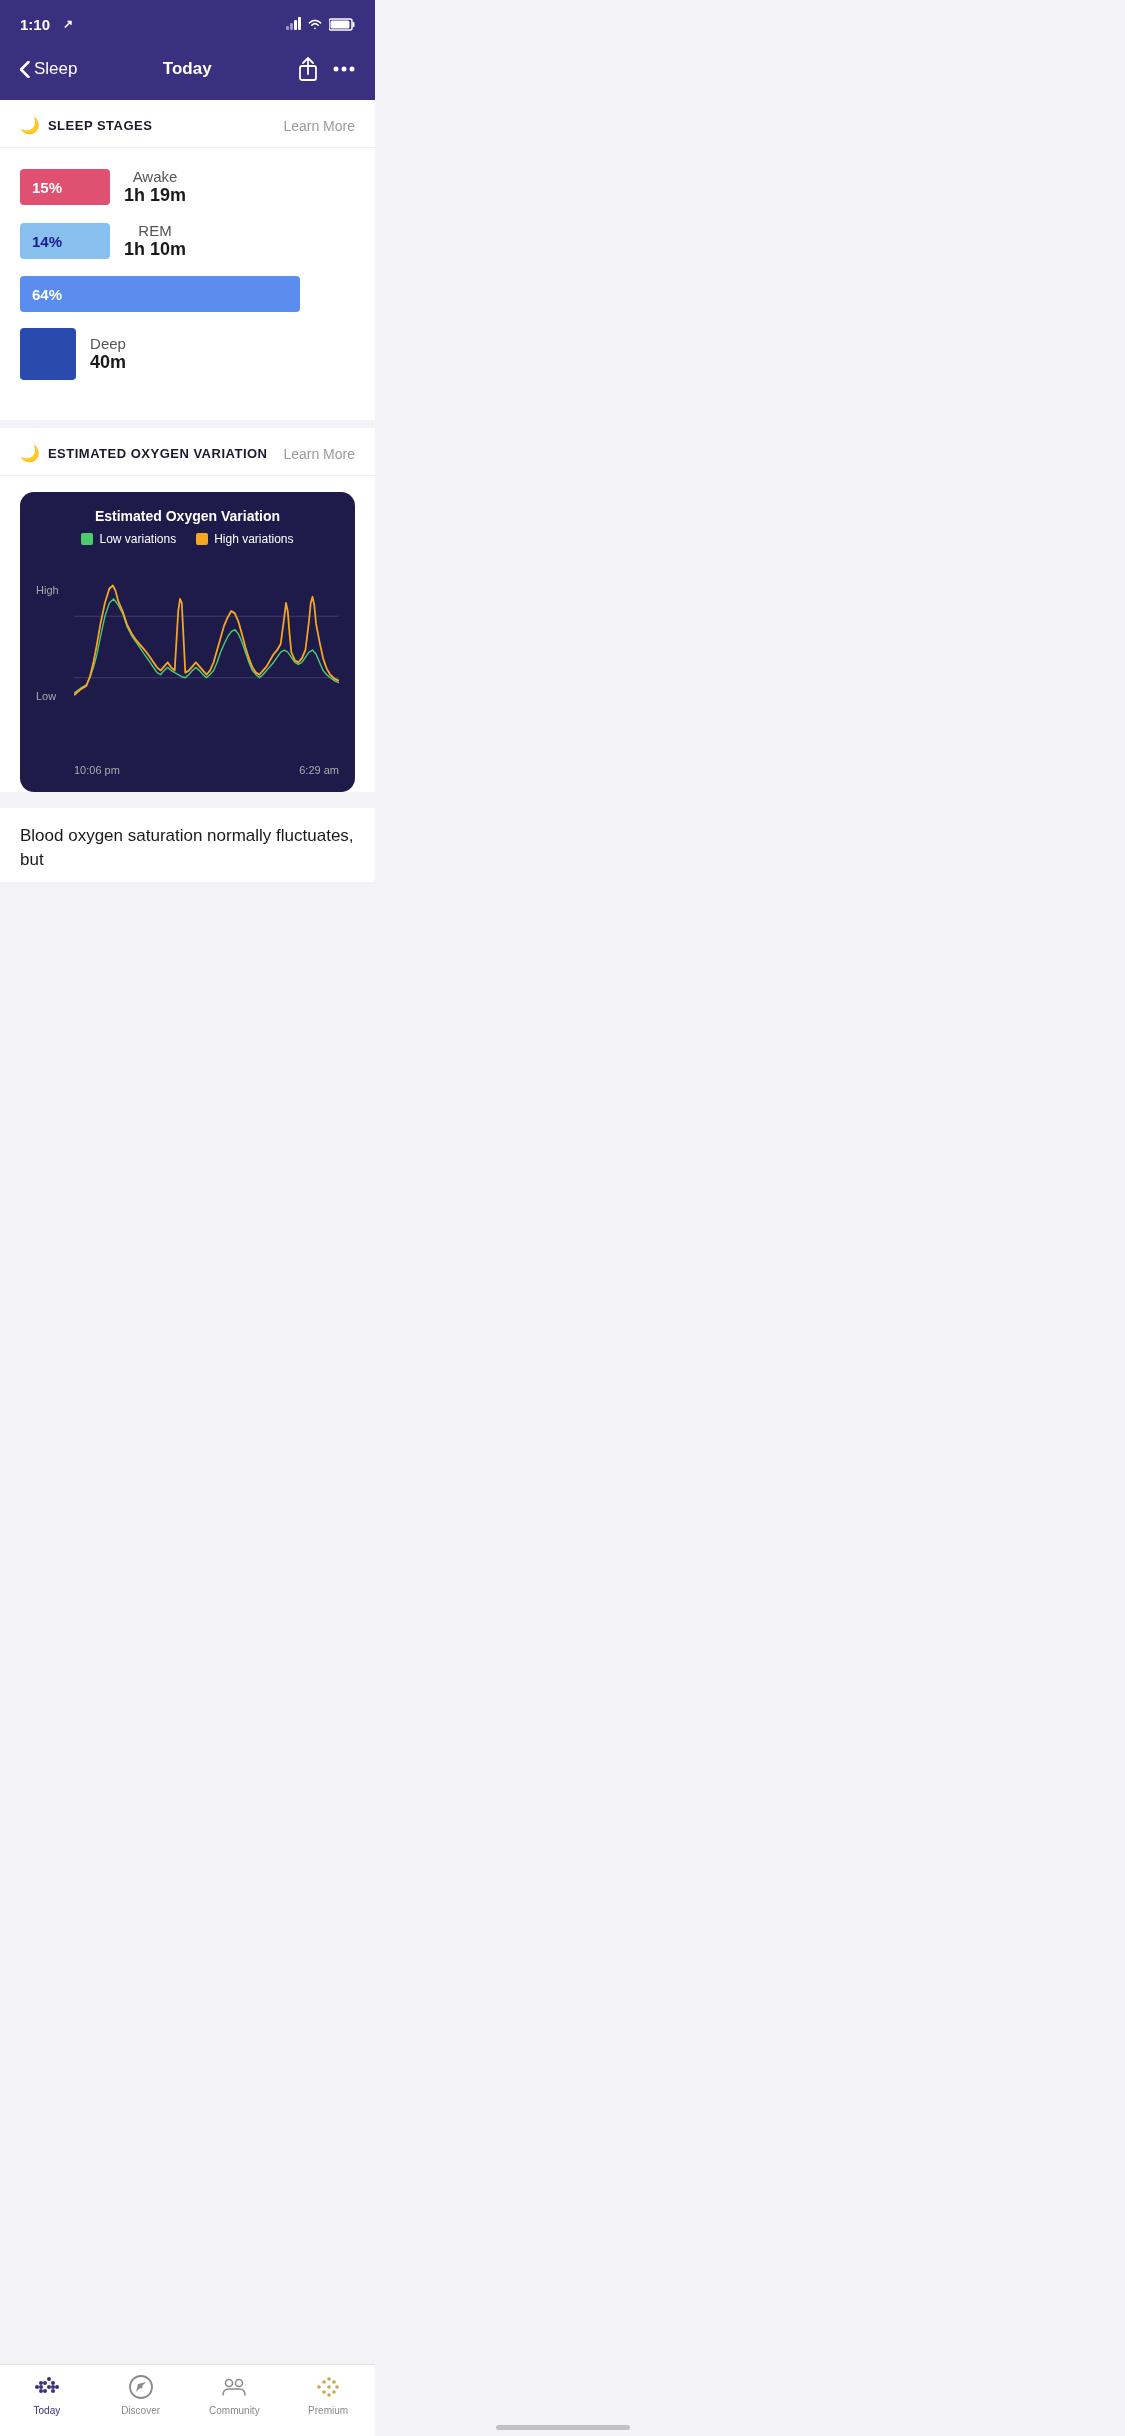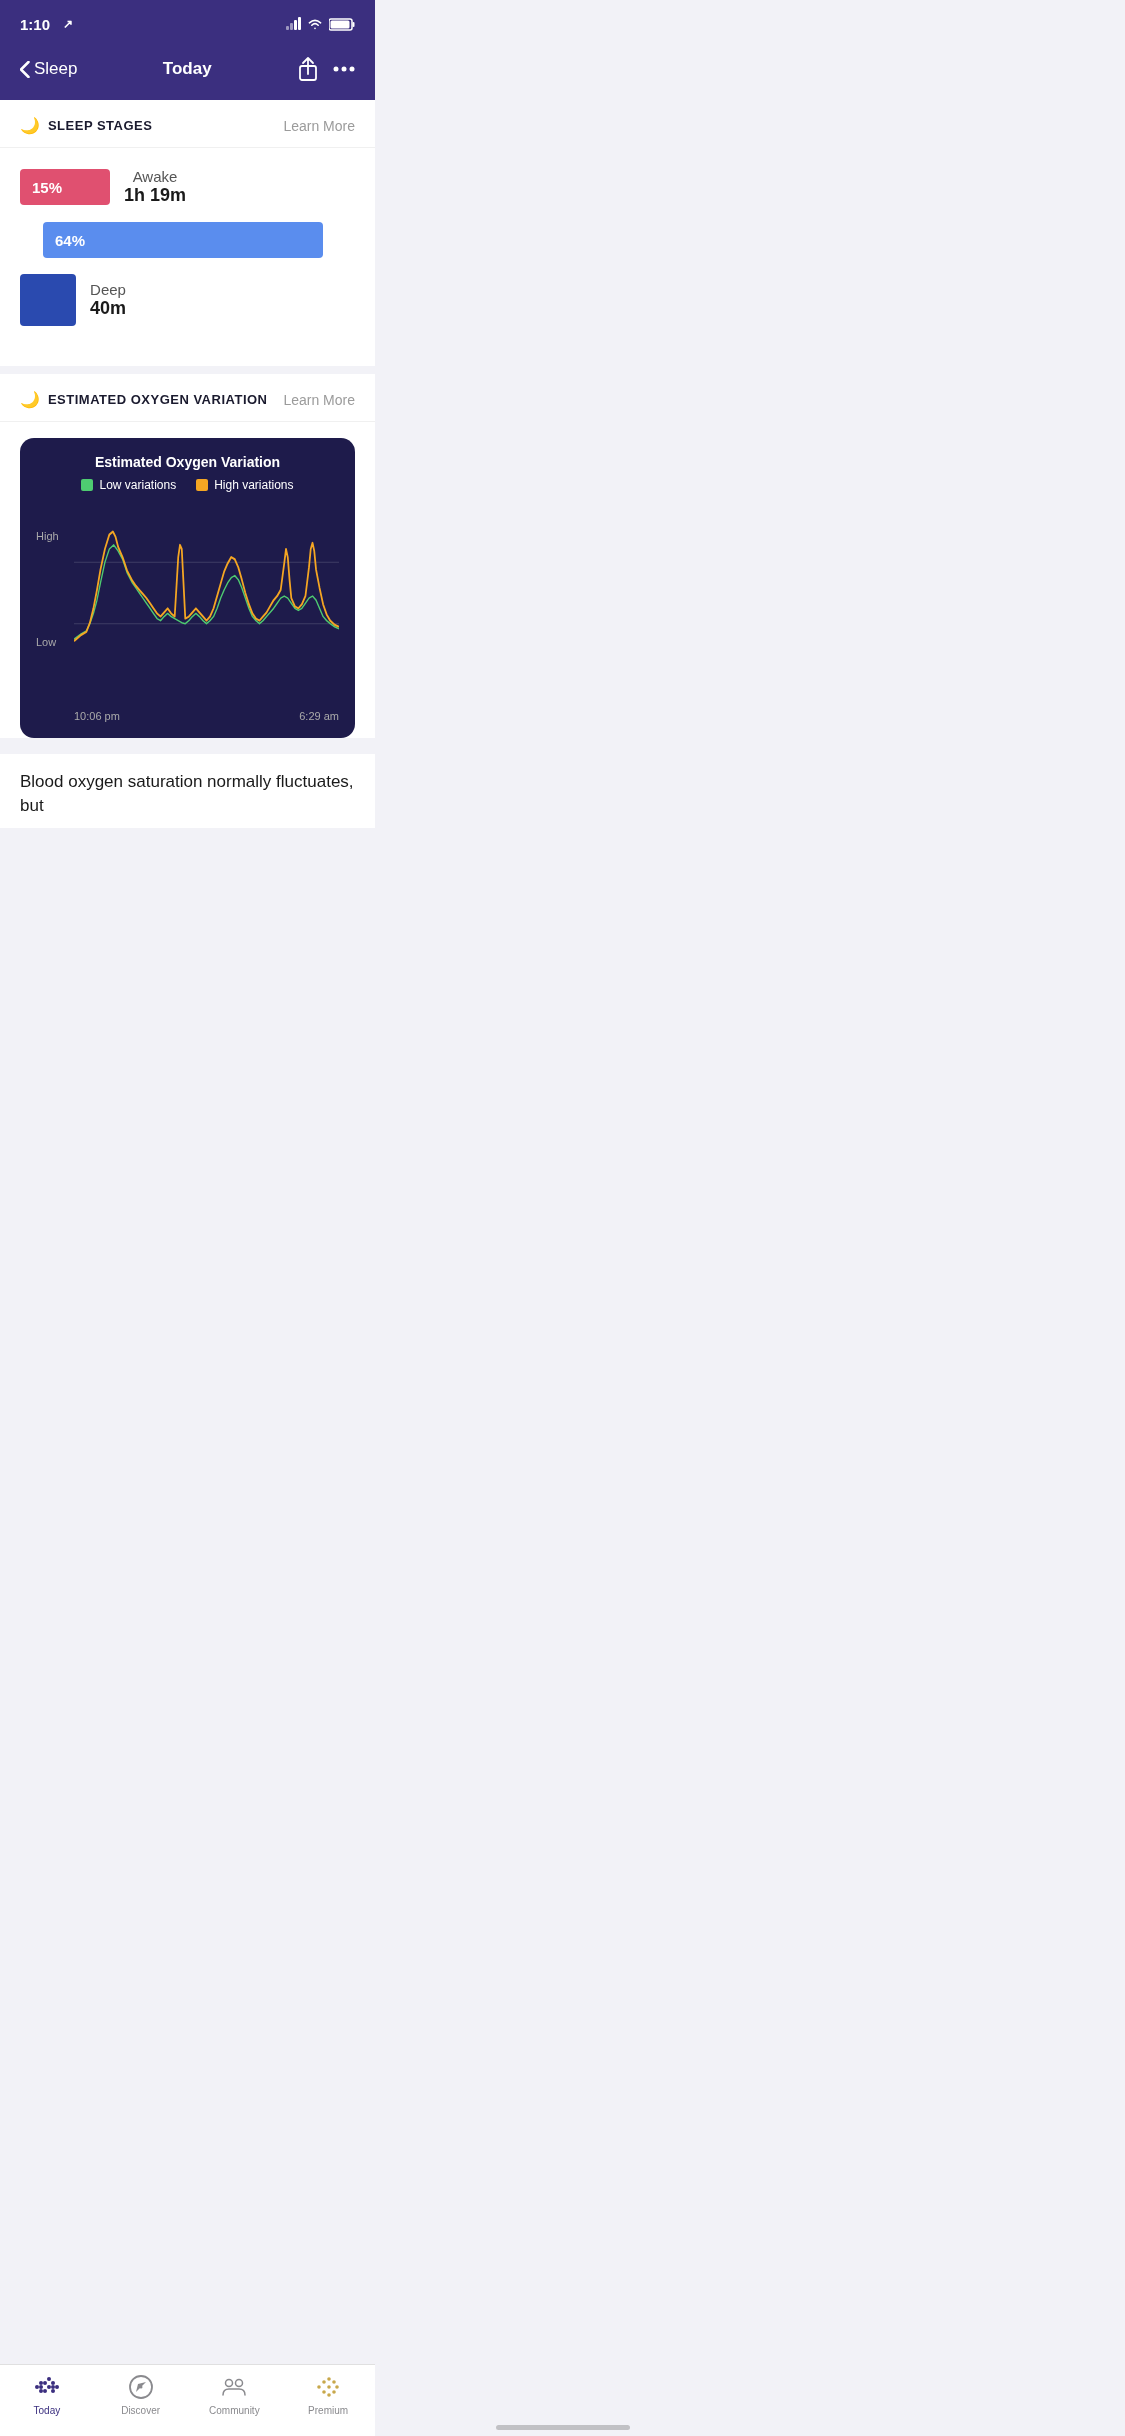--- a/index.html
+++ b/index.html
@@ -147,21 +147,21 @@
     }
     .stage-duration {
       font-size: 18px;
       font-weight: 700;
       color: #1a1a1a;
     }
 
     
     .bar-awake { background: #e05070; width: 90px; }
     .bar-rem   { background: #87bfef; width: 90px; }
-    .bar-light { background: #5a8dee; width: 280px; margin-left: 23px; }
+    .bar-light { background: #5a8dee; width: 280px; }
     .bar-deep  { background: #2a4aaf; width: 56px; height: 52px; }
 
     
     .chart-section {
       background: white;
       margin-bottom: 8px;
     }
     .chart-container {
       margin: 16px 20px;
       background: #1e1b4b;
@@ -375,20 +375,31 @@
           <div class="stage-bar bar-awake">
             <span class="stage-pct">15%</span>
           </div>
         </div>
         <div class="stage-info">
           <span class="stage-label">Awake</span>
           <span class="stage-duration">1h 19m</span>
         </div>
       </div>
 
+      <div class="stage-row">
+        <div class="stage-bar-container">
+          <div class="stage-bar bar-rem">
+            <span class="stage-pct" style="color:#1a1a8a;">14%</span>
+          </div>
+        </div>
+        <div class="stage-info">
+          <span class="stage-label">REM</span>
+          <span class="stage-duration">1h 10m</span>
+        </div>
+      </div>
 
       <div class="stage-row">
         <div class="stage-bar-container" style="position:relative; flex:1;">
           <div class="stage-bar bar-light" style="width:280px; min-width:280px;">
             <span class="stage-pct">64%</span>
           </div>
           <div class="stage-info" style="position:absolute; right:-86px; top:8px;">
             <span class="stage-label">Light</span>
             <span class="stage-duration">5h 29m</span>
           </div>

